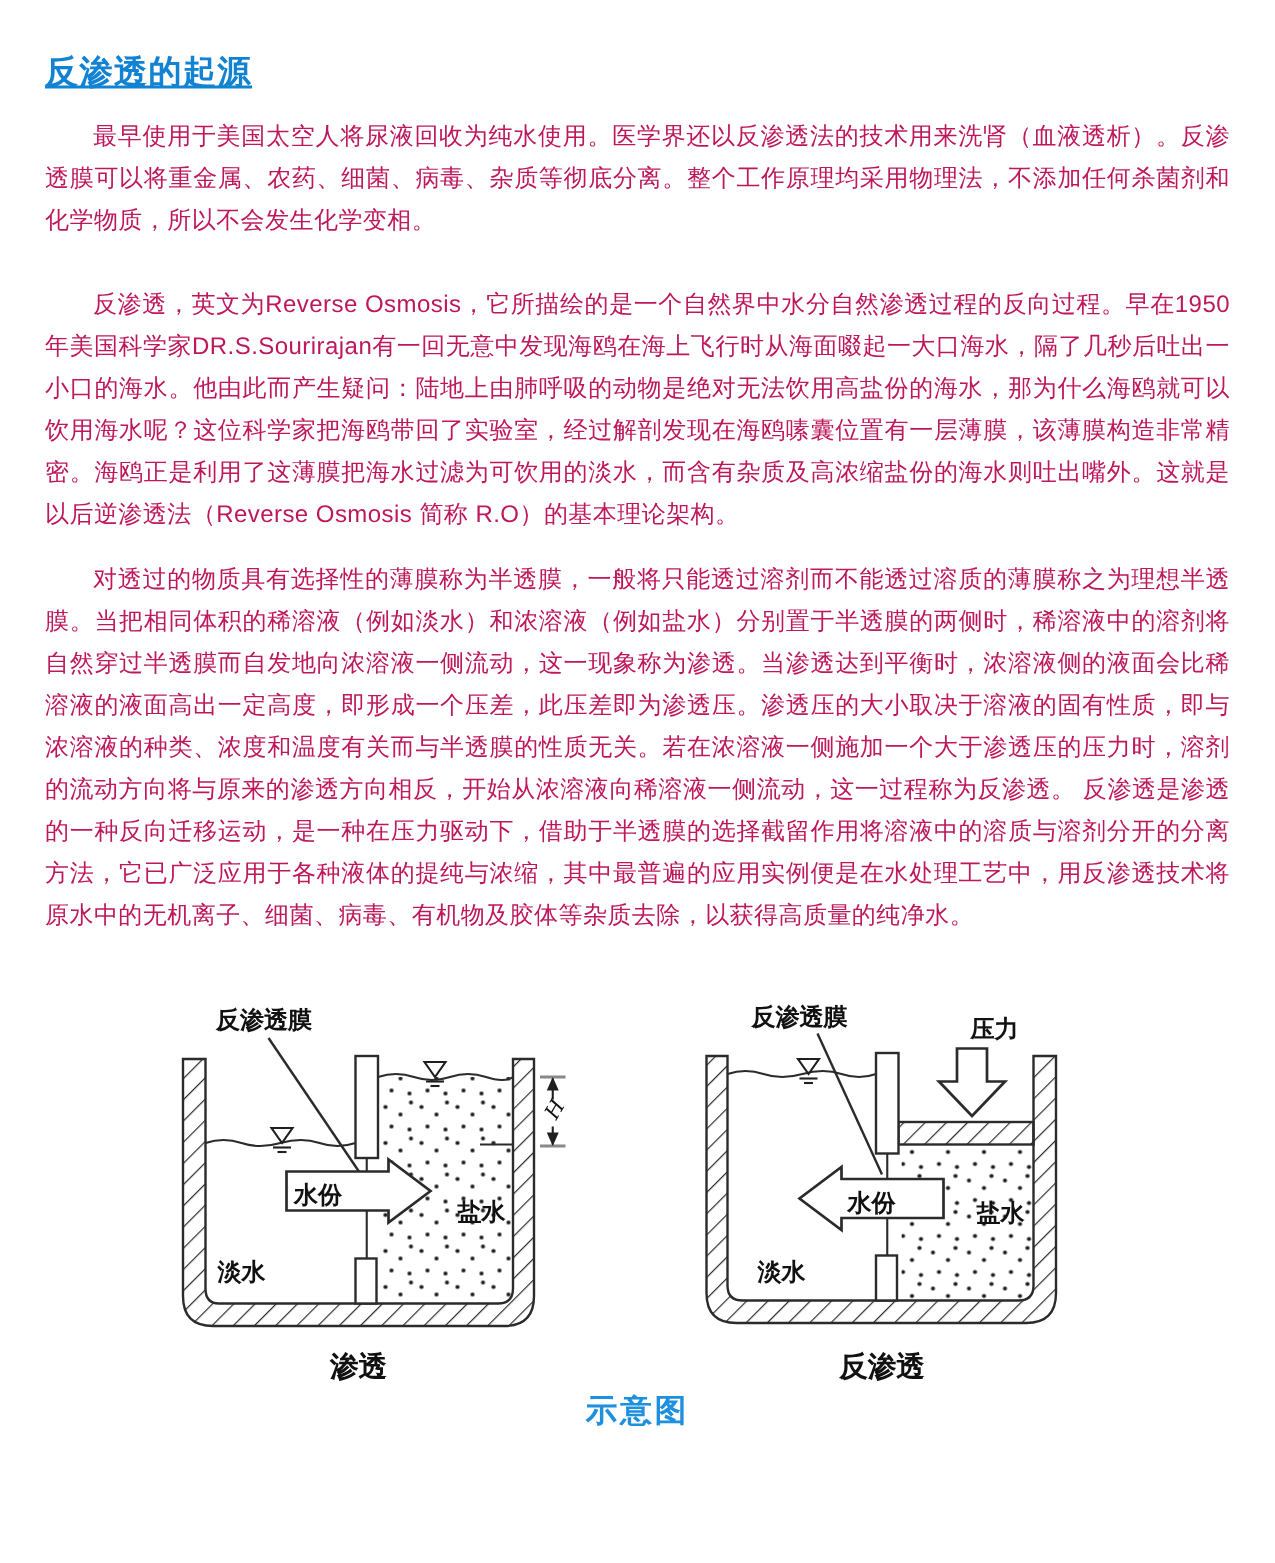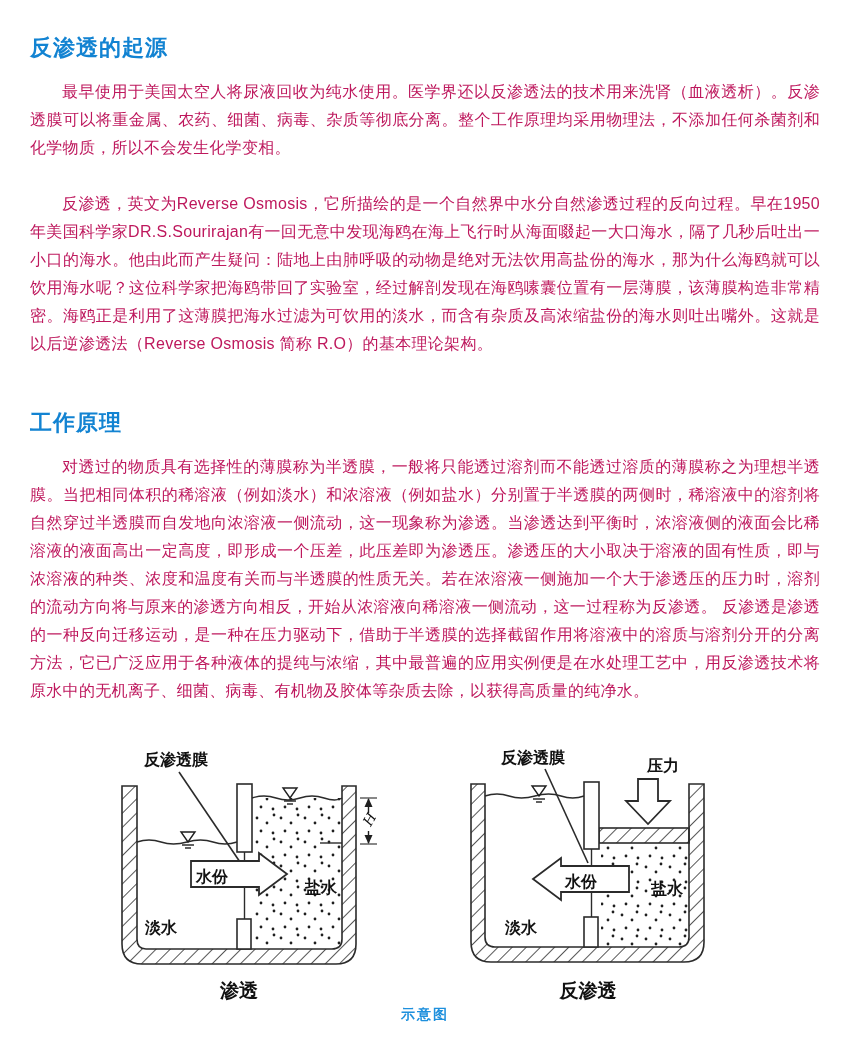--- a/index.html
+++ b/index.html
@@ -11,21 +11,21 @@
   }
   .content { padding: 0 30px; }
 
   .section-heading {
     color: #1283d2;
     font-size: 22px;
     font-weight: bold;
     line-height: 30px;
     letter-spacing: 1px;
   }
-  .heading-1 { margin-top: 33px; }
+  .heading-1 { margin-top: 33px; text-decoration: underline; }
   .heading-2 { margin-top: 50px; }
 
   .para {
     font-size: 16px;
     line-height: 28px;
     text-align: justify;
     text-justify: inter-ideograph;
     text-indent: 2em;
     color: #be185d;
     letter-spacing: 0.3px;
@@ -37,21 +37,21 @@
   .figure-row {
     margin-top: 36px;
     display: flex;
     justify-content: center;
     gap: 20px;
     padding-left: 28px;
   }
   .figure-caption {
     text-align: center;
     color: #1e90dd;
-    font-size: 14px;
+    font-size: 21px;
     font-weight: bold;
     letter-spacing: 2px;
     margin-top: 0px;
   }
 
   svg text {
     font-family: "Liberation Sans", "DejaVu Sans", sans-serif;
     fill: #111;
   }
   .diag-label { font-size: 16px; font-weight: bold; }
@@ -62,21 +62,20 @@
 <body>
 
 <div class="content">
 
   <div class="section-heading heading-1">反渗透的起源</div>
 
   <p class="para para-first">最早使用于美国太空人将尿液回收为纯水使用。医学界还以反渗透法的技术用来洗肾（血液透析）。反渗透膜可以将重金属、农药、细菌、病毒、杂质等彻底分离。整个工作原理均采用物理法，不添加任何杀菌剂和化学物质，所以不会发生化学变相。</p>
 
   <p class="para para-next">反渗透，英文为Reverse Osmosis，它所描绘的是一个自然界中水分自然渗透过程的反向过程。早在1950年美国科学家DR.S.Sourirajan有一回无意中发现海鸥在海上飞行时从海面啜起一大口海水，隔了几秒后吐出一小口的海水。他由此而产生疑问：陆地上由肺呼吸的动物是绝对无法饮用高盐份的海水，那为什么海鸥就可以饮用海水呢？这位科学家把海鸥带回了实验室，经过解剖发现在海鸥嗉囊位置有一层薄膜，该薄膜构造非常精密。海鸥正是利用了这薄膜把海水过滤为可饮用的淡水，而含有杂质及高浓缩盐份的海水则吐出嘴外。这就是以后逆渗透法（Reverse Osmosis 简称 R.O）的基本理论架构。</p>
 
-  <div class="section-heading heading-2">工作原理</div>
 
   <p class="para para-first">对透过的物质具有选择性的薄膜称为半透膜，一般将只能透过溶剂而不能透过溶质的薄膜称之为理想半透膜。当把相同体积的稀溶液（例如淡水）和浓溶液（例如盐水）分别置于半透膜的两侧时，稀溶液中的溶剂将自然穿过半透膜而自发地向浓溶液一侧流动，这一现象称为渗透。当渗透达到平衡时，浓溶液侧的液面会比稀溶液的液面高出一定高度，即形成一个压差，此压差即为渗透压。渗透压的大小取决于溶液的固有性质，即与浓溶液的种类、浓度和温度有关而与半透膜的性质无关。若在浓溶液一侧施加一个大于渗透压的压力时，溶剂的流动方向将与原来的渗透方向相反，开始从浓溶液向稀溶液一侧流动，这一过程称为反渗透。 反渗透是渗透的一种反向迁移运动，是一种在压力驱动下，借助于半透膜的选择截留作用将溶液中的溶质与溶剂分开的分离方法，它已广泛应用于各种液体的提纯与浓缩，其中最普遍的应用实例便是在水处理工艺中，用反渗透技术将原水中的无机离子、细菌、病毒、有机物及胶体等杂质去除，以获得高质量的纯净水。</p>
 
   <div class="figure-row">
 
     <svg width="320" height="265" viewBox="0 0 320 265">
       <defs>
         <pattern id="hatch1" width="10" height="10" patternUnits="userSpaceOnUse" patternTransform="rotate(45)">
           <line x1="0" y1="0" x2="0" y2="10" stroke="#2b2b2b" stroke-width="1.6"></line>
         </pattern>

